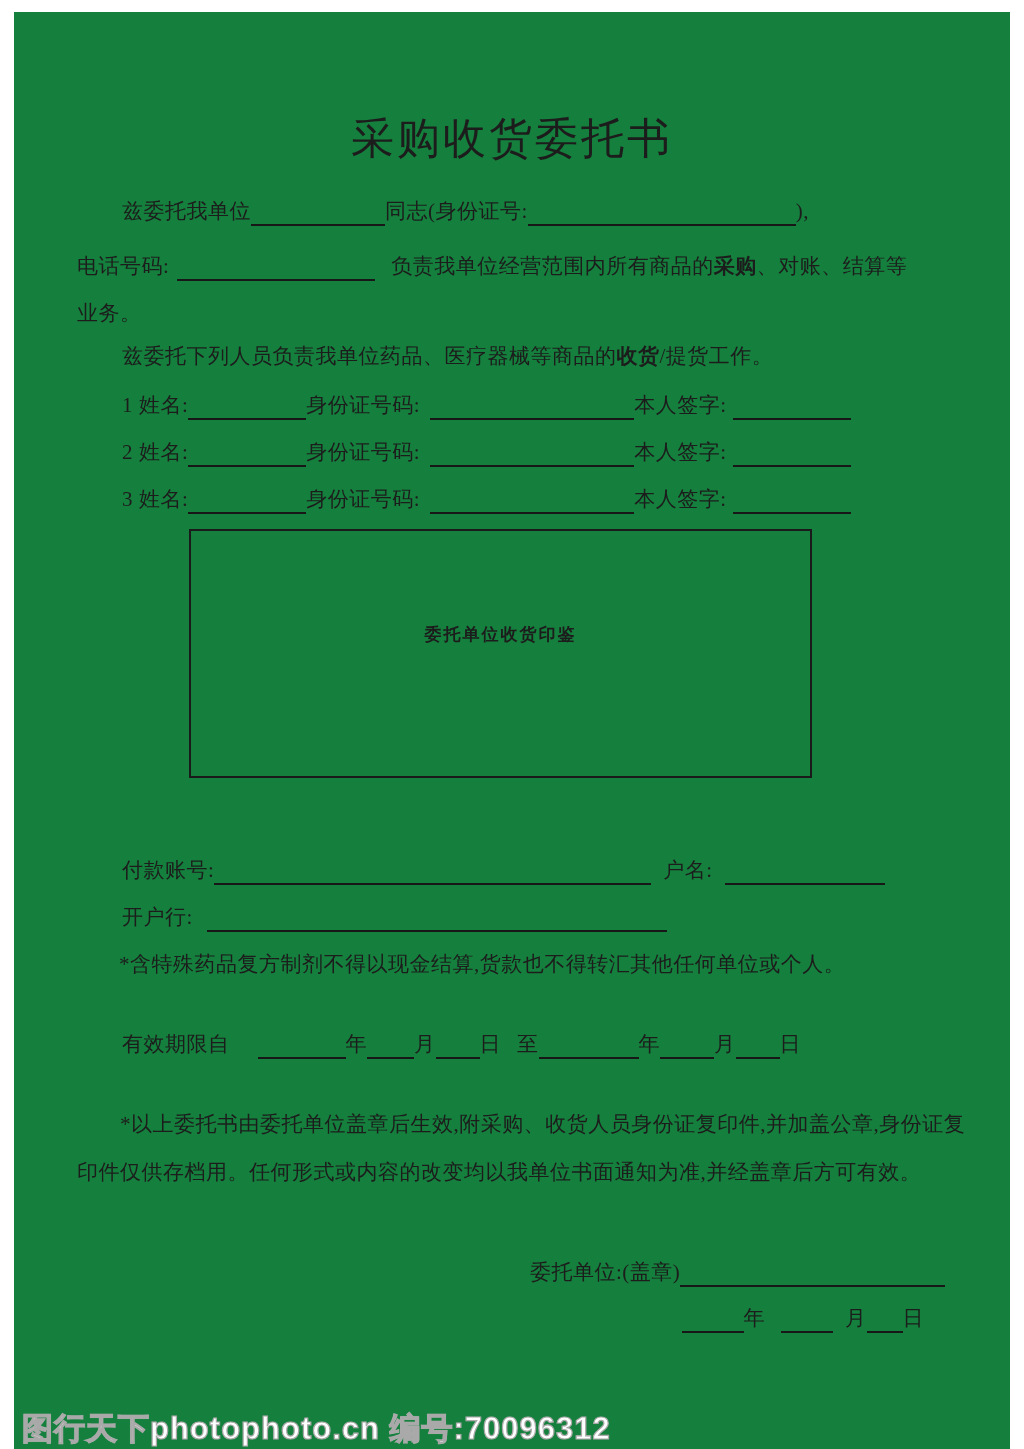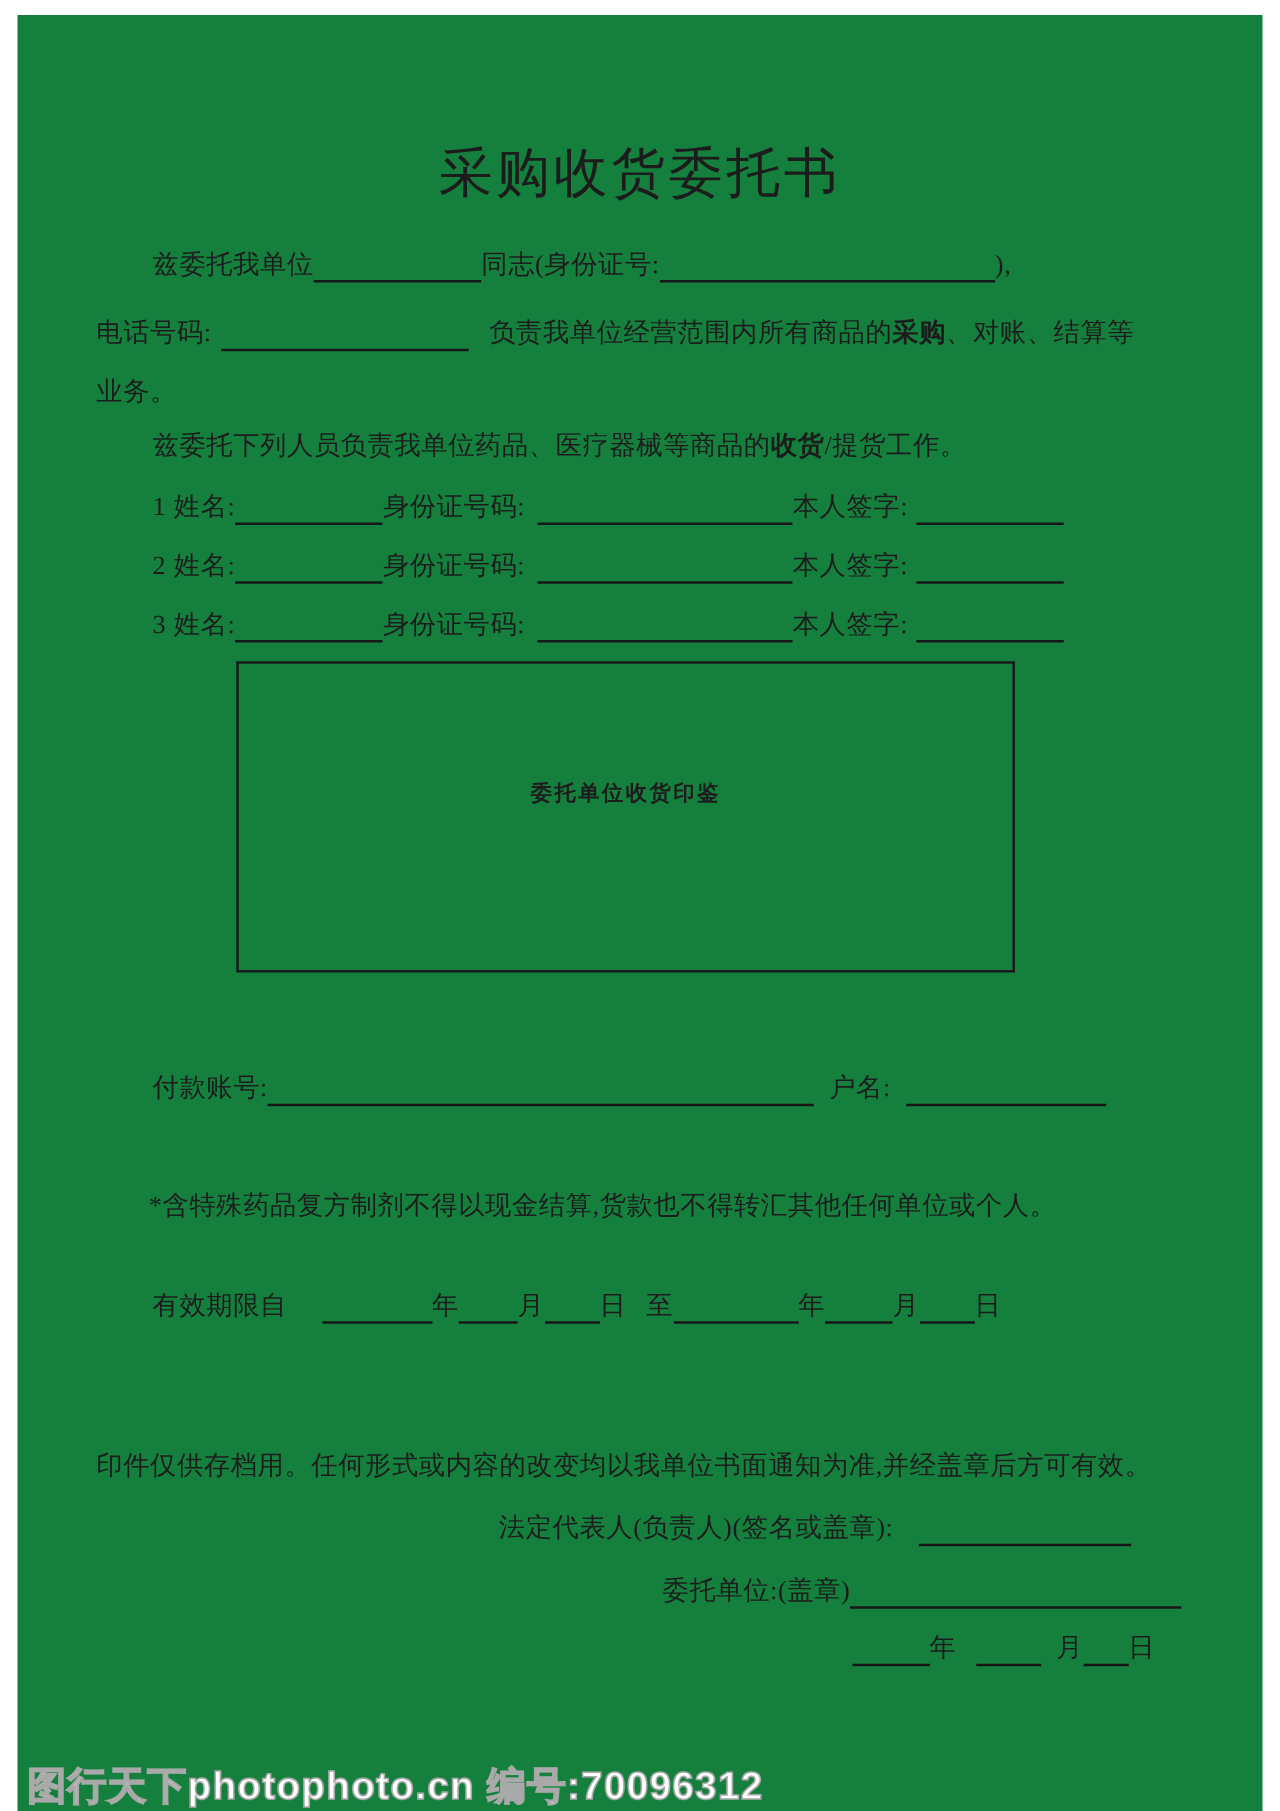--- a/index.html
+++ b/index.html
@@ -94,36 +94,39 @@
     <span>3</span><span class="gap" style="width:6px;"></span><span>姓名:</span><span class="bl" style="width:118px;"></span><span>身份证号码:</span><span class="gap" style="width:10px;"></span><span class="bl" style="width:204px;"></span><span>本人签字:</span><span class="gap" style="width:6px;"></span><span class="bl" style="width:118px;"></span>
   </div>
 
   <div class="seal-box">
     <span class="seal-label">委托单位收货印鉴</span>
   </div>
 
   <div class="line" style="top:843px; left:108px;">
     <span>付款账号:</span><span class="bl" style="width:437px;"></span><span class="gap" style="width:12px;"></span><span>户名:</span><span class="gap" style="width:12px;"></span><span class="bl" style="width:160px;"></span>
   </div>
+  <div class="line" style="top:890px; left:108px;">
+    <span>开户行:</span><span class="gap" style="width:14px;"></span><span class="bl" style="width:460px;"></span>
+  </div>
 
   <div class="line" style="top:937px; left:105px;">
     <span>*含特殊药品复方制剂不得以现金结算,货款也不得转汇其他任何单位或个人。</span>
   </div>
 
   <div class="line" style="top:1017px; left:108px;">
     <span>有效期限自</span><span class="gap" style="width:28px;"></span><span class="bl" style="width:88px;"></span><span>年</span><span class="bl" style="width:47px;"></span><span>月</span><span class="bl" style="width:44px;"></span><span>日</span><span class="gap" style="width:16px;"></span><span>至</span><span class="bl" style="width:100px;"></span><span>年</span><span class="bl" style="width:54px;"></span><span>月</span><span class="bl" style="width:44px;"></span><span>日</span>
   </div>
 
+  <div class="line" style="top:1097px; left:106px;">
+    <span>*以上委托书由委托单位盖章后生效,附采购、收货人员身份证复印件,并加盖公章,身份证复</span>
+  </div>
   <div class="line" style="top:1145px; left:63px;">
     <span>印件仅供存档用。任何形式或内容的改变均以我单位书面通知为准,并经盖章后方可有效。</span>
   </div>
 
-  <div class="line" style="top:1195px; left:385px;">
-    <span>法定代表人(负责人)(签名或盖章):</span><span class="gap" style="width:20px;"></span><span class="bl" style="width:170px;"></span>
-  </div>
   <div class="line" style="top:1245px; left:516px;">
     <span>委托单位:(盖章)</span><span class="bl" style="width:265px;"></span>
   </div>
   <div class="line" style="top:1291px; right:86px;">
     <span class="bl" style="width:62px;"></span><span>年</span><span class="gap" style="width:16px;"></span><span class="bl" style="width:52px;"></span><span class="gap" style="width:12px;"></span><span>月</span><span class="bl" style="width:36px;"></span><span>日</span>
   </div>
 
   <div class="watermark">图行天下photophoto.cn 编号:70096312</div>
 
 </div>

